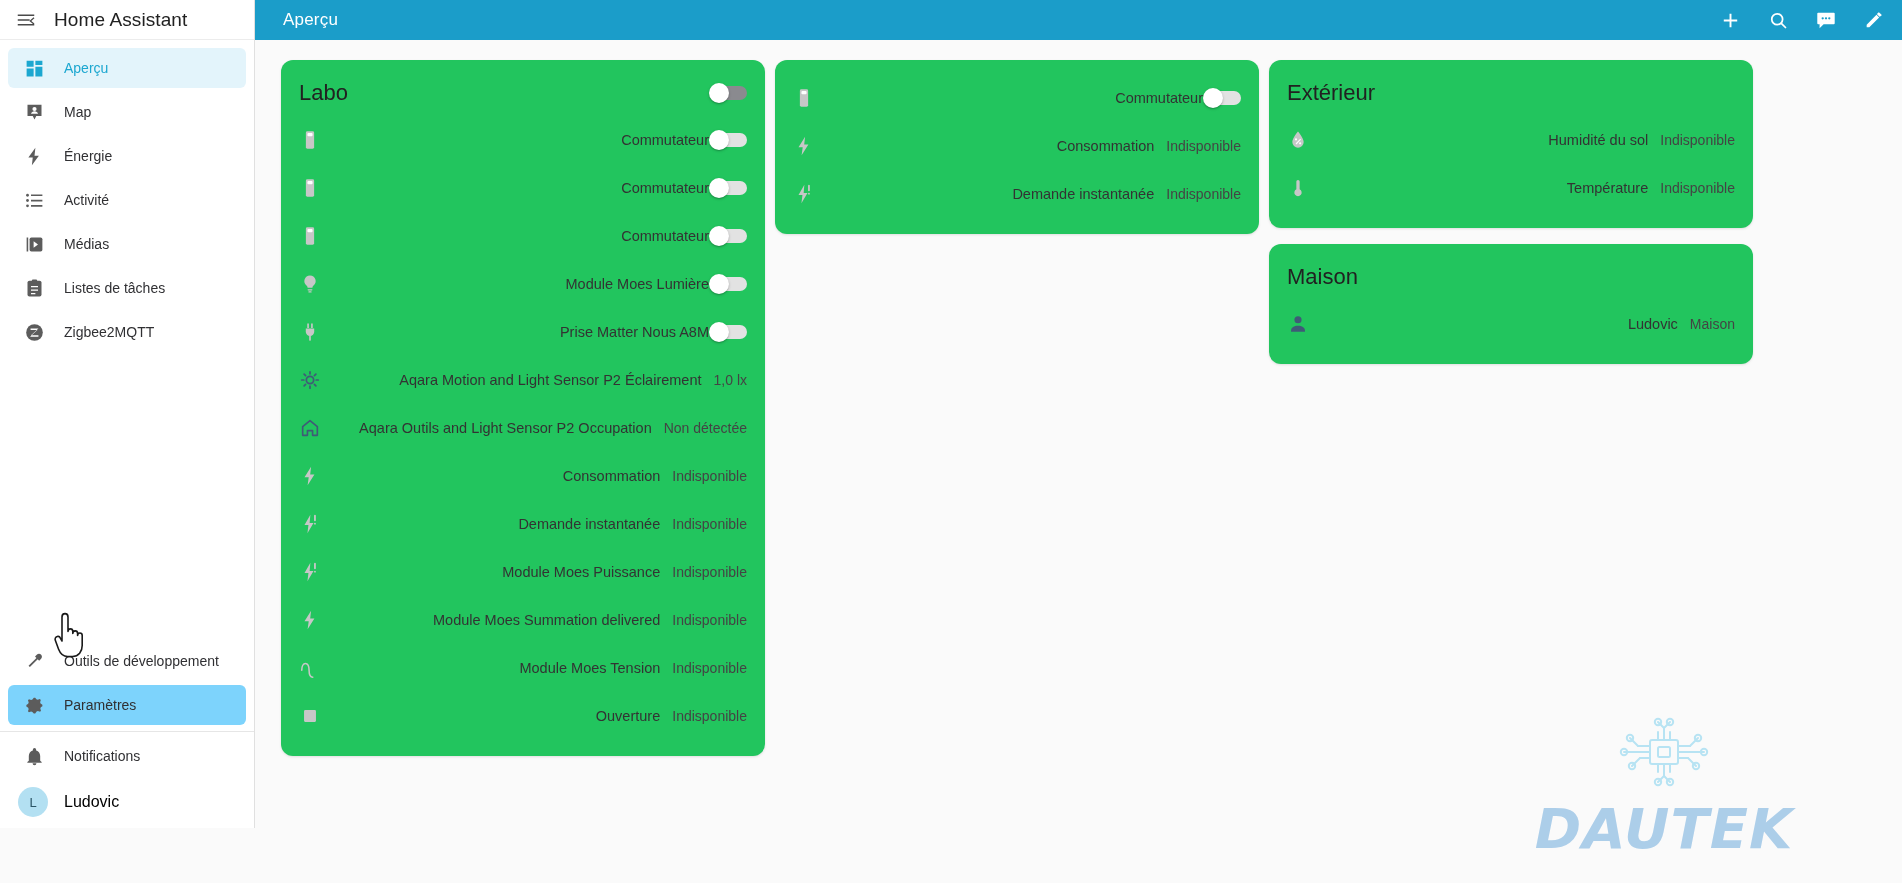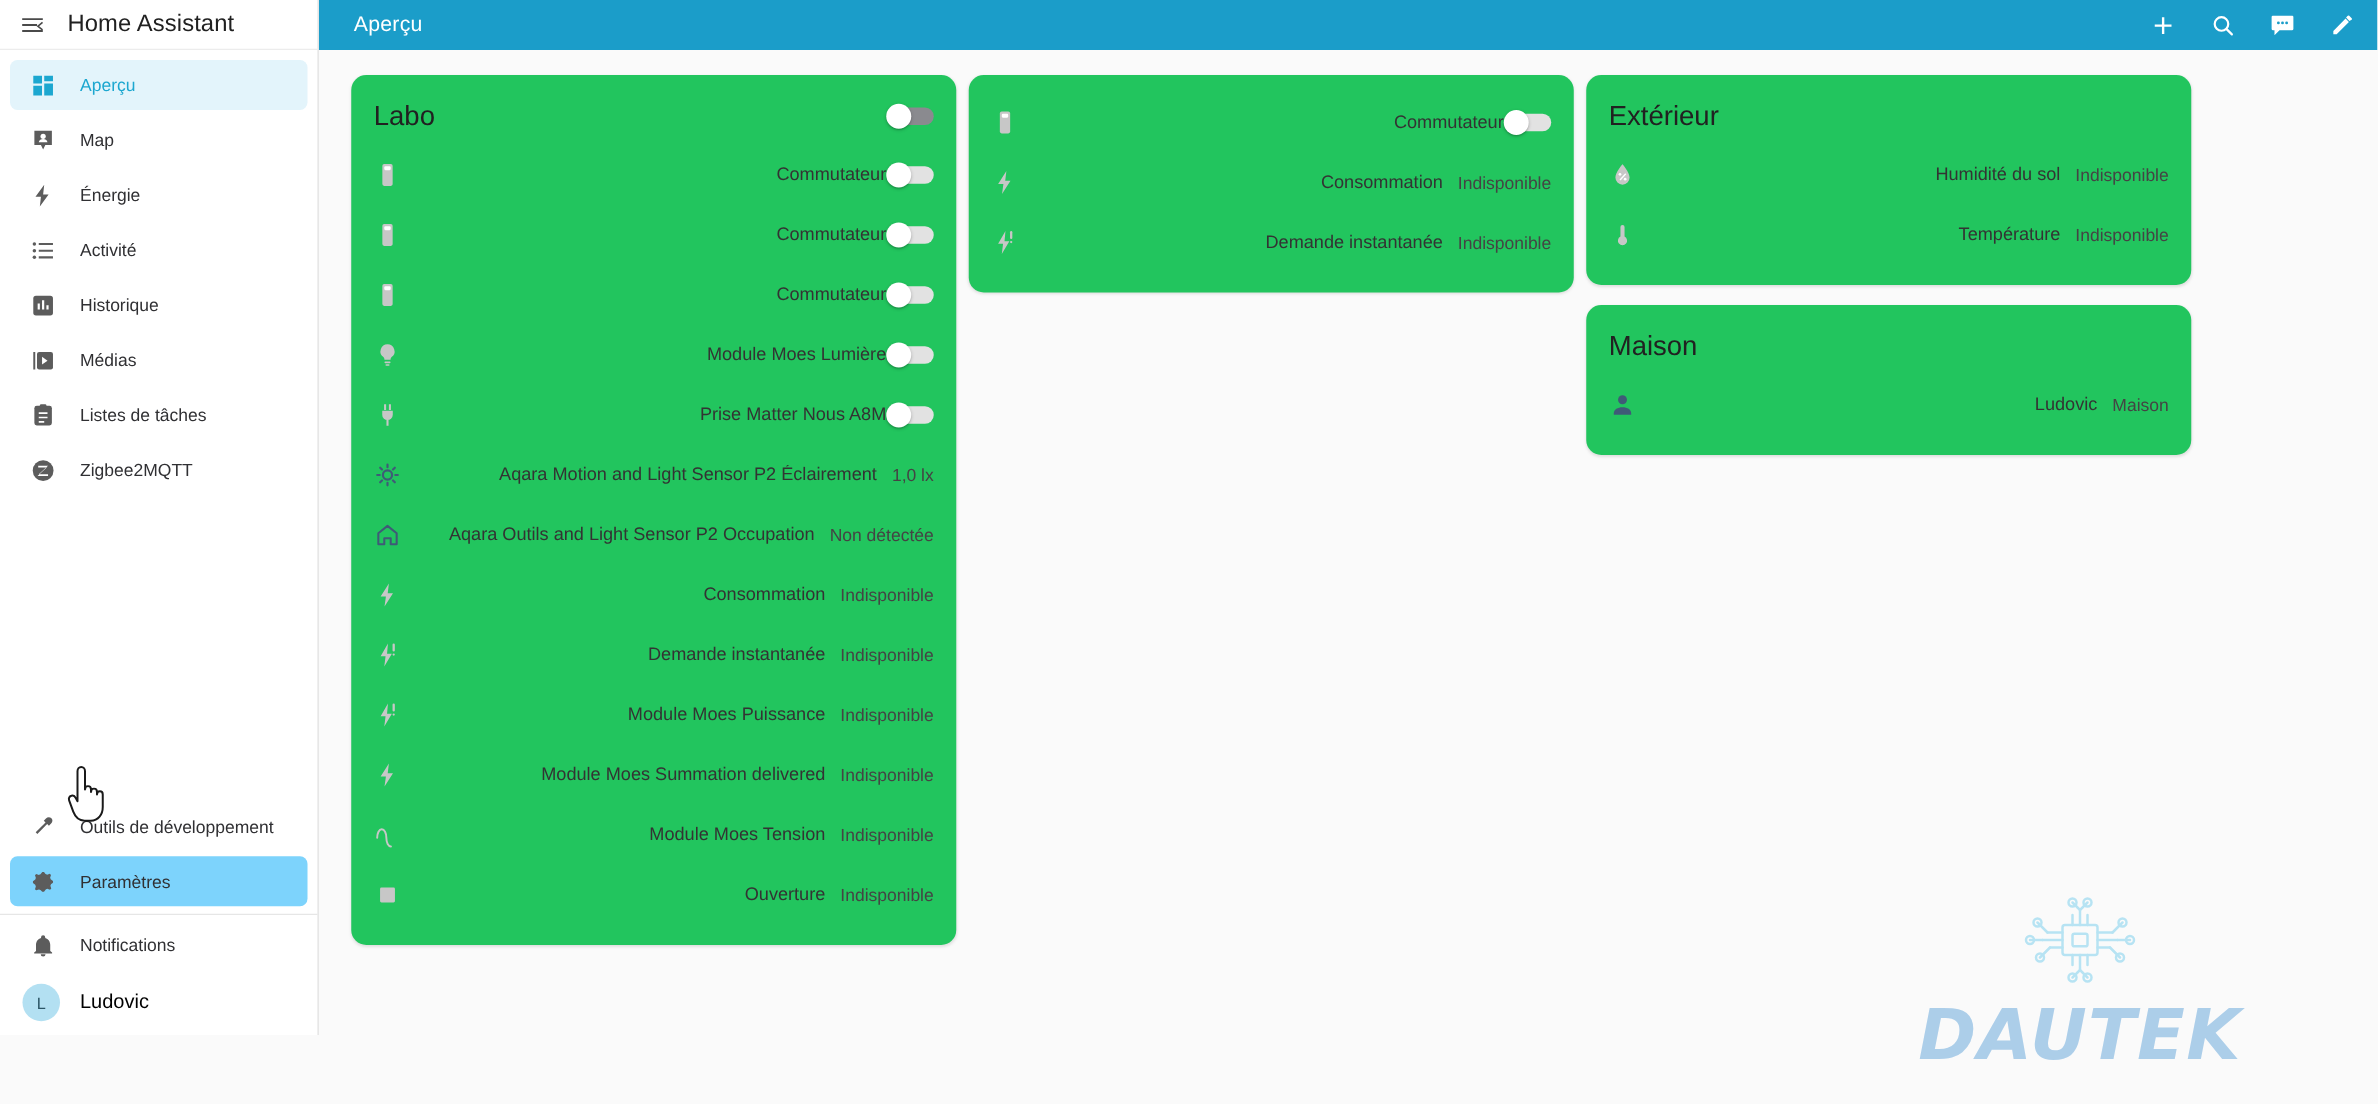--- a/index.html
+++ b/index.html
@@ -185,29 +185,20 @@
           <svg width="21" height="21" viewBox="0 0 24 24" fill="currentColor">
               <path d="M8 5h13v1.9H8zM8 11.1h13V13H8zM8 17.2h13v1.9H8z"></path>
               <circle cx="4" cy="6" r="1.6"></circle>
               <circle cx="4" cy="12" r="1.6"></circle>
               <circle cx="4" cy="18.1" r="1.6"></circle>
             </svg>
         </span>
         <span class="sb-lbl">Activité</span>
       </div>
 
-      <div class="sb-item">
-        <span class="sb-ico">
-          <svg width="21" height="21" viewBox="0 0 24 24" fill="currentColor">
-              <rect x="3" y="3" width="18" height="18" rx="2.5"></rect>
-              <path d="M7 15.5h2V10H7zM11 15.5h2V7h-2zM15 15.5h2v-3.8h-2z" fill="#fff"></path>
-            </svg>
-        </span>
-        <span class="sb-lbl">Historique</span>
-      </div>
 
       <div class="sb-item">
         <span class="sb-ico">
           <svg width="21" height="21" viewBox="0 0 24 24" fill="currentColor">
               <path d="M3 4h1.8v16H3z"></path>
               <rect x="6.4" y="4" width="14.6" height="16" rx="2"></rect>
               <path d="M11 8.4l5 3.6-5 3.6z" fill="#fff"></path>
             </svg>
         </span>
         <span class="sb-lbl">Médias</span>

